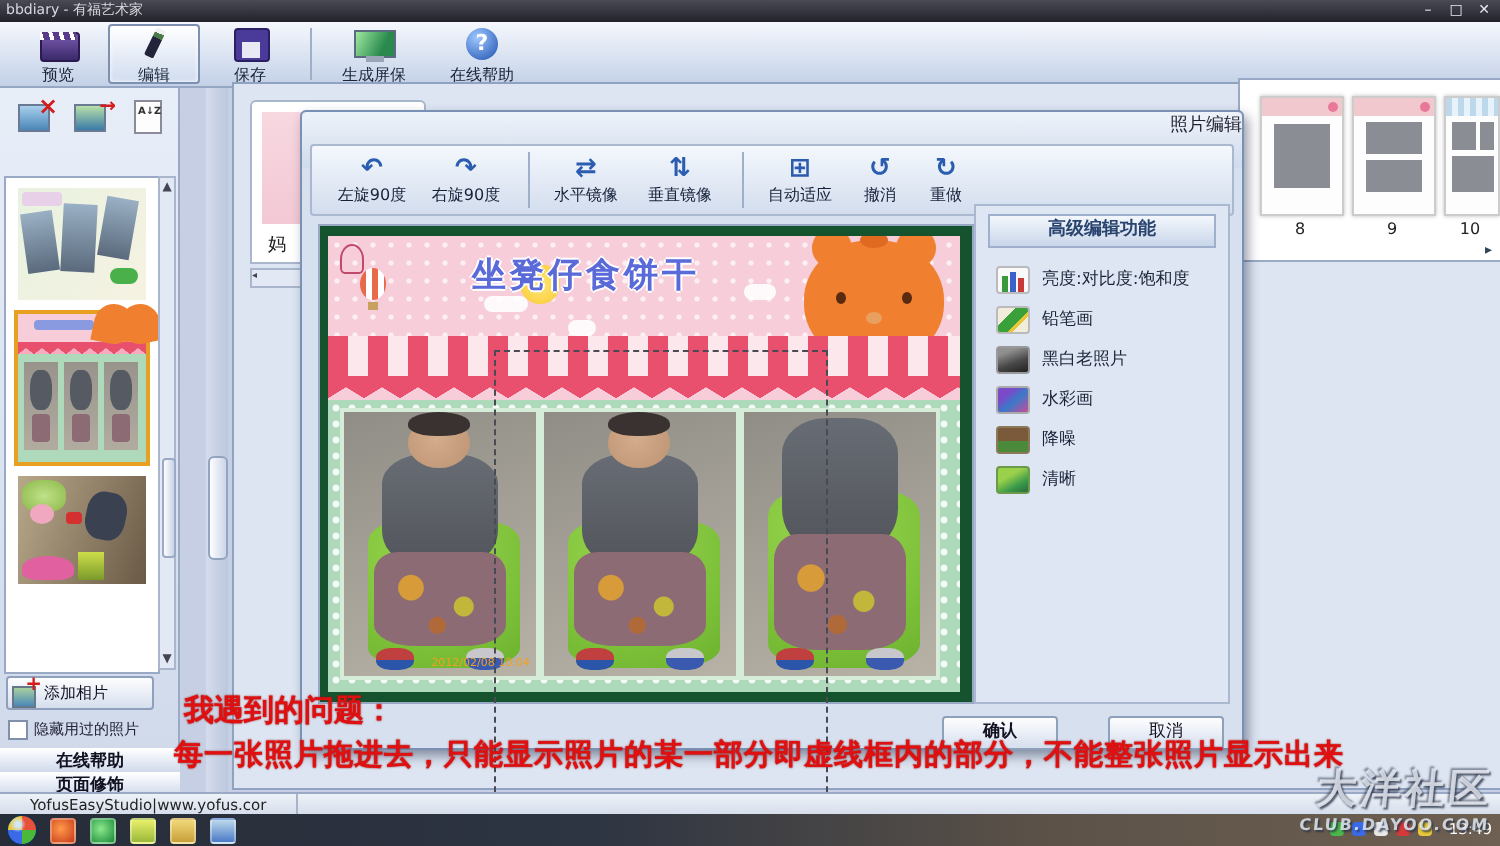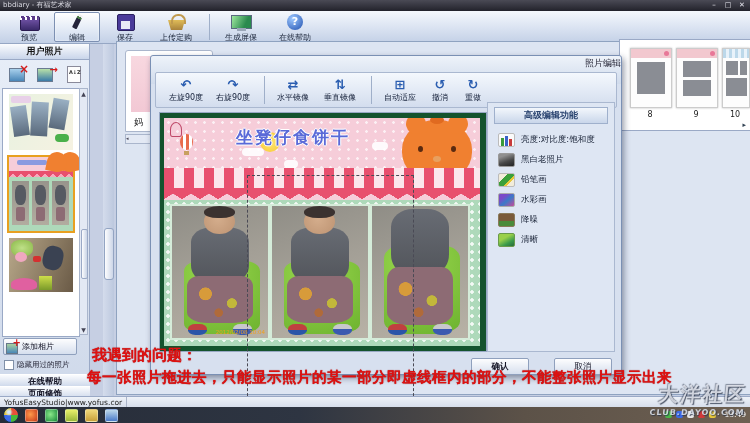--- a/index.html
+++ b/index.html
@@ -89,21 +89,21 @@
   .addic{width:14px;height:12px;position:relative;}
   .addic::before{content:"";position:absolute;left:0;top:2px;width:10px;height:9px;background:linear-gradient(#a8d0a0,#4a88b8);border:1px solid #678;}
   .addic::after{content:"+";position:absolute;right:-1px;top:-3px;color:#d41c1c;font:bold 10px/10px "DejaVu Sans",sans-serif;}
   .hiderow{position:absolute;left:4px;top:316px;display:flex;align-items:center;gap:3px;font-size:7.5px;color:#223;}
   .cbx{width:8px;height:8px;background:#fff;border:1px solid #8090a8;}
   .sb-btn{position:absolute;left:0;width:90px;height:12px;background:linear-gradient(#fbfcfe,#ccd7ea);
     border-top:1px solid #fff;border-bottom:1px solid #9aa9c6;font-size:8.5px;font-weight:bold;color:#112;text-align:center;line-height:12px;}
   
   .statusbar{position:absolute;left:0;top:396px;width:750px;height:11px;background:linear-gradient(#eef2f8,#d4dcea);
     border-top:1px solid #9aa9c6;font-size:7.5px;color:#222;line-height:11px;}
-  .statusbar span{display:inline-block;padding:0 4px;border-right:1px solid #aab4c8;height:11px;}
+  .statusbar span{display:inline-block;padding:0 15px;border-right:1px solid #aab4c8;height:11px;}
   .taskbar{position:absolute;left:0;top:407px;width:750px;height:16px;
     background:linear-gradient(90deg,#262c38 0,#2e3542 40%,#5c5248 70%,#6e6052 100%);display:flex;align-items:center;}
   .orb{width:14px;height:14px;border-radius:50%;margin:0 6px 0 3px;border:1px solid #18304a;
     background:radial-gradient(circle at 35% 30%,#cfe8ff 8%,transparent 30%),
       conic-gradient(#e8503a 0 90deg,#4ab83a 0 180deg,#3a6ae8 0 270deg,#e8c83a 0);}
   .tk-ic{width:11px;height:11px;border-radius:2px;margin-right:7px;border:1px solid rgba(255,255,255,.35);}
   .tray{position:absolute;right:34px;top:4px;display:flex;gap:4px;}
   .tray i{width:7px;height:7px;border-radius:2px;display:block;}
   .clock{position:absolute;right:4px;top:0;height:16px;color:#fff;font-size:7.5px;line-height:16px;}
   
@@ -232,37 +232,32 @@
       <span>预览</span>
     </div>
     <div class="tbtn active">
       <div class="mic mi-edit"></div>
       <span>编辑</span>
     </div>
     <div class="tbtn">
       <div class="mic mi-save"></div>
       <span>保存</span>
     </div>
-    <div class="tbtn wide">
-      <div class="mic mi-basket"></div>
-      <span>上传定购</span>
-    </div>
     <div class="tbsep"></div>
     <div class="tbtn wide">
       <div class="mic mi-monitor"></div>
       <span>生成屏保</span>
     </div>
     <div class="tbtn wide">
       <div class="mic mi-help"></div>
       <span>在线帮助</span>
     </div>
   </div>
 
   <div class="sidebar">
-    <div class="sb-head">用户照片</div>
     <div class="sb-tools">
       <div class="sic si-del"></div>
       <div class="sic si-exp"></div>
       <div class="sic si-sort"></div>
     </div>
     <div class="photo-list">
       <div class="lthumb t1">
         <i class="a"></i>
           <i class="b"></i>
           <i class="c"></i>
@@ -434,26 +429,26 @@
       <div class="selrect"></div>
     </div>
 
     <div class="advpanel">
       <div class="adv-head">高级编辑功能</div>
       <div class="adv-item">
         <span class="i16 adv-levels"></span>
         <span>亮度:对比度:饱和度</span>
       </div>
       <div class="adv-item">
+        <span class="i16 adv-pencil"></span>
+        <span>铅笔画</span>
+      </div>
+      <div class="adv-item">
         <span class="i16 adv-bw"></span>
         <span>黑白老照片</span>
-      </div>
-      <div class="adv-item">
-        <span class="i16 adv-pencil"></span>
-        <span>铅笔画</span>
       </div>
       <div class="adv-item">
         <span class="i16 adv-water"></span>
         <span>水彩画</span>
       </div>
       <div class="adv-item">
         <span class="i16 adv-denoise"></span>
         <span>降噪</span>
       </div>
       <div class="adv-item">

